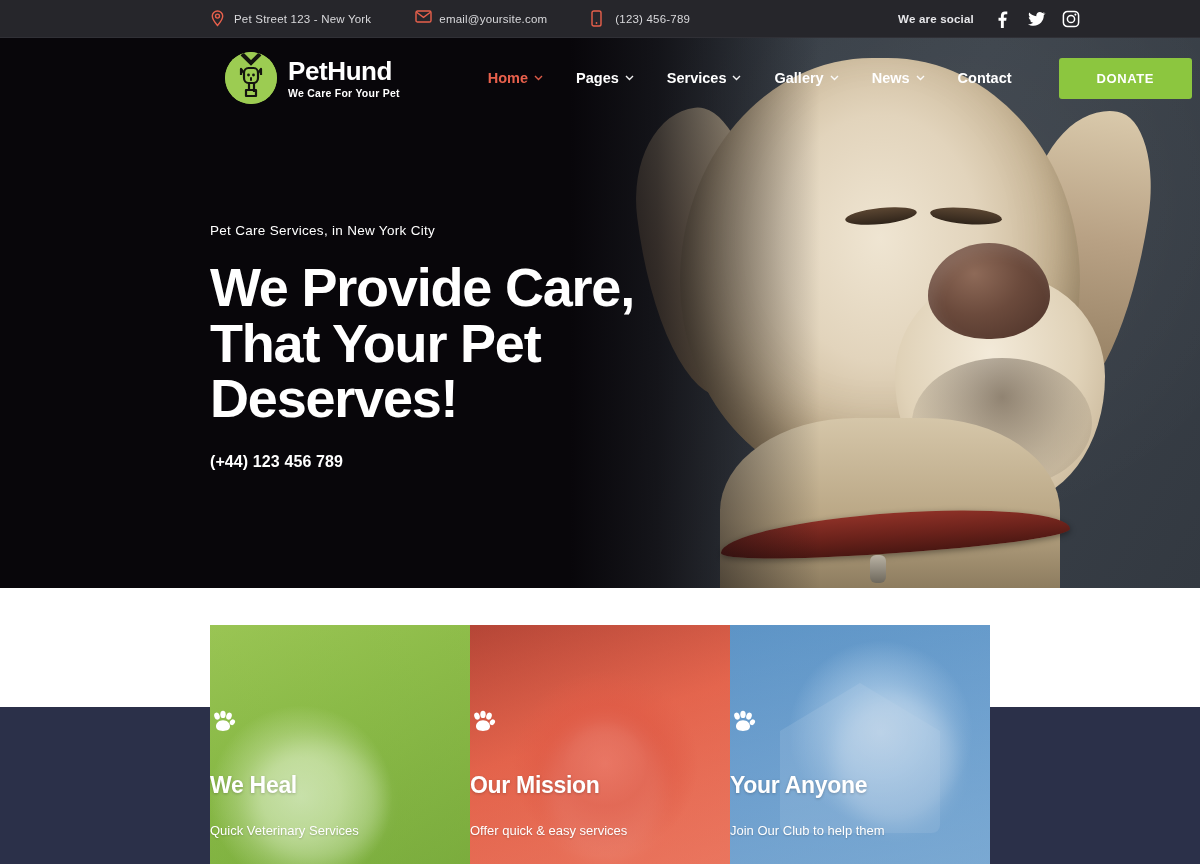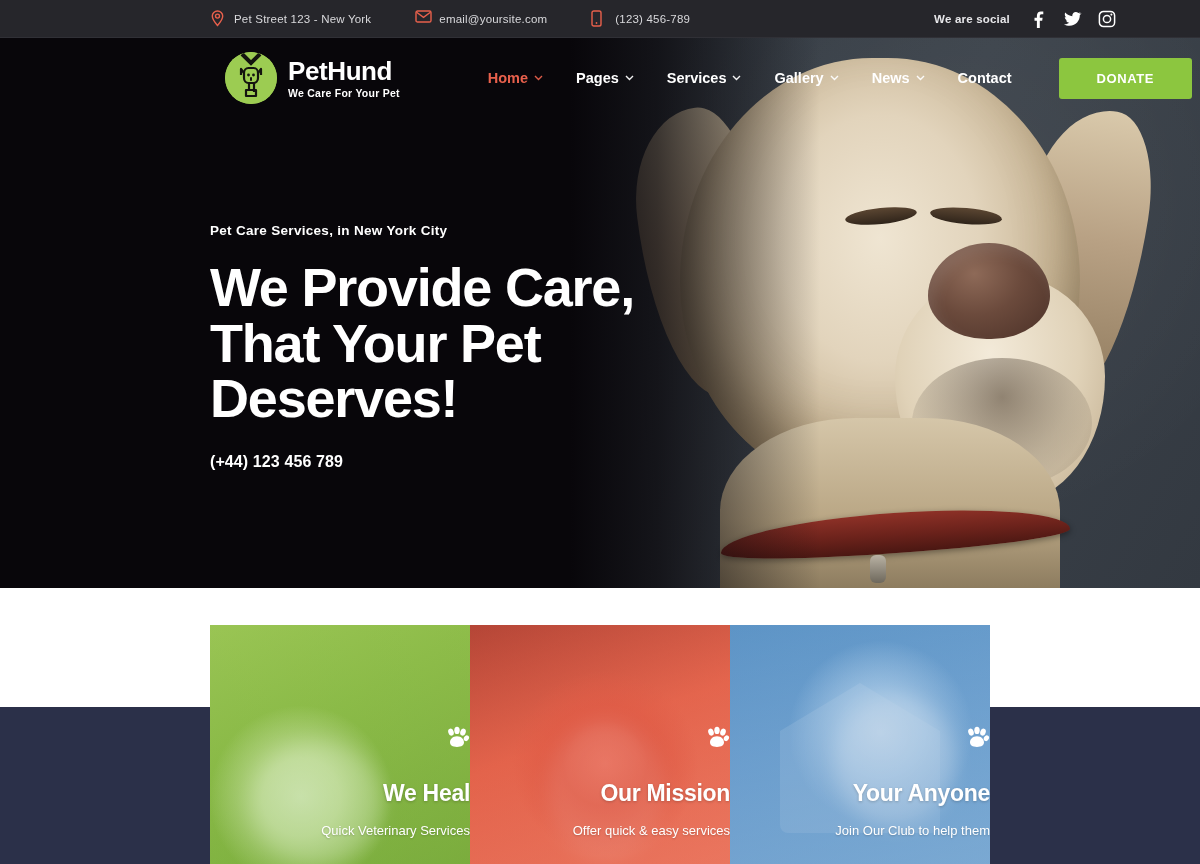--- a/index.html
+++ b/index.html
@@ -18,21 +18,21 @@
     display: flex; align-items: center;
     border-bottom: 1px solid #303036;
   }
   .topbar-left { display: flex; align-items: center; margin-left: 210px; gap: 0; }
   .tb-item { display: flex; align-items: center; gap: 9px; margin-right: 44px; }
   .tb-item .txt { color: #d9d9dc; font-size: 11.5px; letter-spacing: .2px; font-weight: 500; }
   .tb-ico { width: 15px; height: 17px; display: block; color: #e8604c; }
   .tb-ico svg { display: block; }
 
   .topbar-right {
-    margin-left: auto; margin-right: 84px;
+    margin-left: auto; margin-right: 120px;
     display: flex; align-items: center; gap: 16px;
   }
   .social-label { color: #e7e7ea; font-size: 11.5px; font-weight: 600; letter-spacing: .2px; margin-right: 4px;}
   .soc { width: 18px; height: 18px; color: #ffffff; display:block; }
   .soc svg { display:block; }
 
   
   .hero {
     position: absolute; top: 38px; left: 0; width: 1200px; height: 550px;
     background: #08060a;
@@ -136,21 +136,21 @@
   .donate-btn {
     margin-left: 14px;
     background: #8cc63f; color: #ffffff;
     font-size: 13px; font-weight: 700; letter-spacing: .6px;
     padding: 13px 38px; border: none; border-radius: 3px; cursor: pointer;
   }
 
   
   .hero-content { position: absolute; left: 210px; top: 185px; z-index: 15; }
   .eyebrow {
-    color: #ffffff; font-size: 13.5px; font-weight: 700; letter-spacing: .3px;
+    color: #ffffff; font-size: 13.5px; font-weight: 400; letter-spacing: .3px;
     margin-bottom: 22px;
   }
   .hero-title {
     color: #ffffff; font-size: 54px; line-height: 1.03; font-weight: 700;
     letter-spacing: -1.2px; margin-bottom: 26px;
   }
   .hero-title span { display: block; }
   .hero-cta { display: flex; align-items: center; gap: 26px; }
   .call-btn {
     background: #e8604c; color: #ffffff; border: none; border-radius: 3px;
@@ -205,21 +205,21 @@
   .card.red .card-shape { left: 78px; top: 95px; width: 115px; height: 140px; background: rgba(255,255,255,.16); }
   .card.blue .card-shape { left: 105px; top: 72px; width: 120px; height: 130px; background: rgba(255,255,255,.38); }
   .card.blue .adopt-watermark {
     position: absolute; left: 50%; top: 58px; transform: translateX(-50%);
     width: 160px; height: 150px; background: rgba(255,255,255,.17);
     border-radius: 12px 12px 8px 8px;
     clip-path: polygon(50% 0%, 100% 32%, 100% 100%, 0% 100%, 0% 32%);
   }
   .card-body {
     position: absolute; left: 0; right: 0; bottom: 26px;
-    display: flex; flex-direction: column; align-items: flex-end; gap: 8px;
+    display: flex; flex-direction: column; align-items: flex-start; gap: 16px;
     text-align: center; z-index: 4;
   }
   .card-paw { width: 26px; height: 26px; margin-bottom: 22px; display:block; }
   .card-title {
     color: #ffffff; font-size: 23px; font-weight: 700; letter-spacing: -.3px;
     text-shadow: 0 1px 3px rgba(0,0,0,.22); line-height: 1.1;
   }
   .card-sub {
     color: #ffffff; font-size: 13px; font-weight: 500; margin-top: 9px;
     text-shadow: 0 1px 2px rgba(0,0,0,.2);

